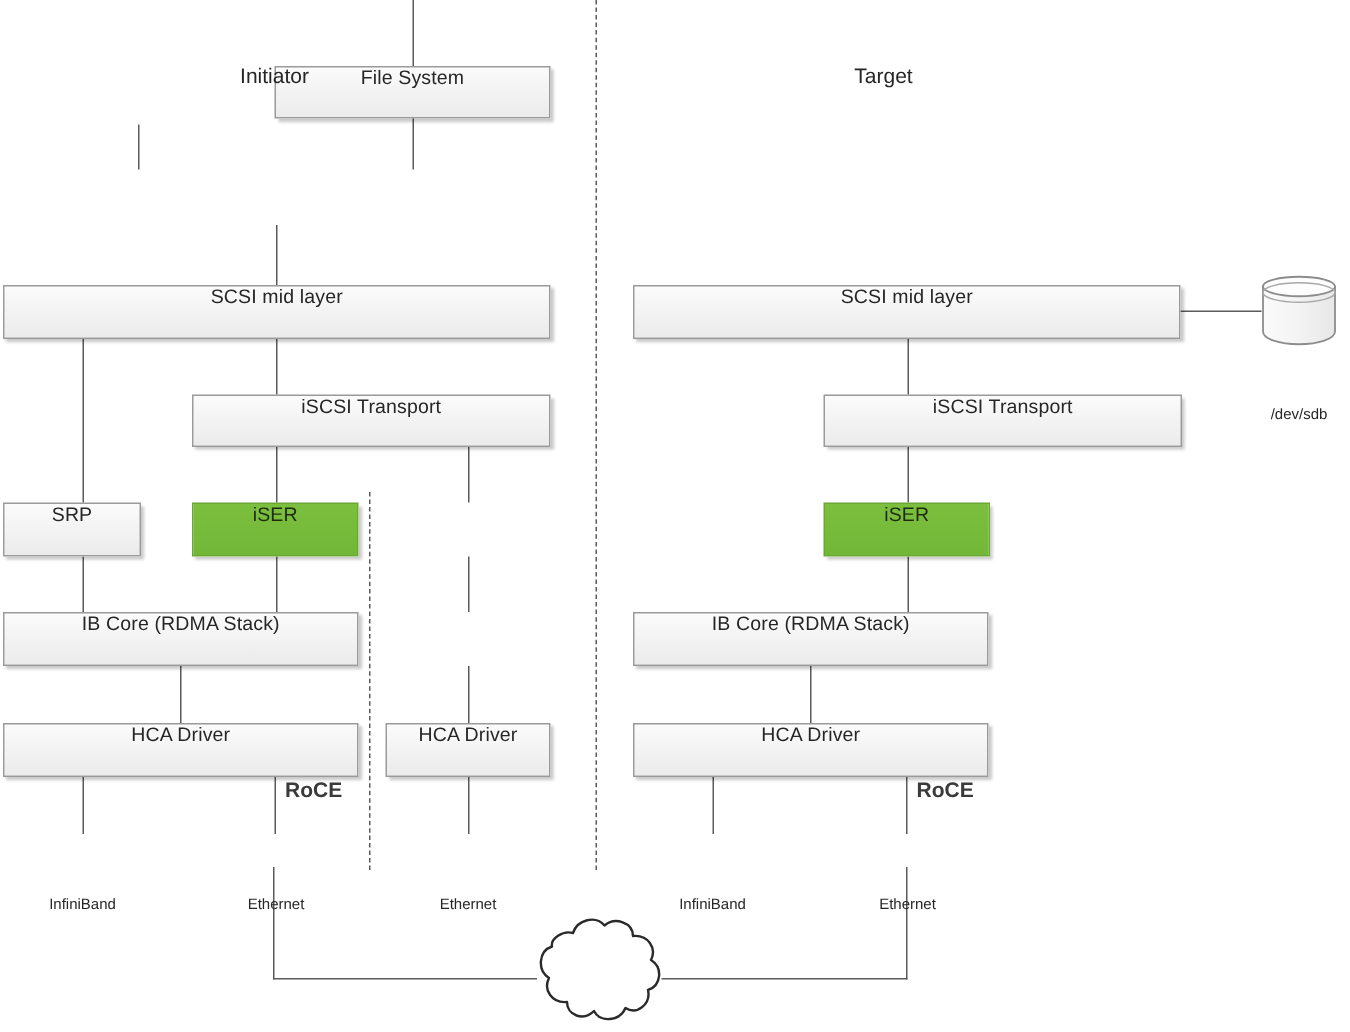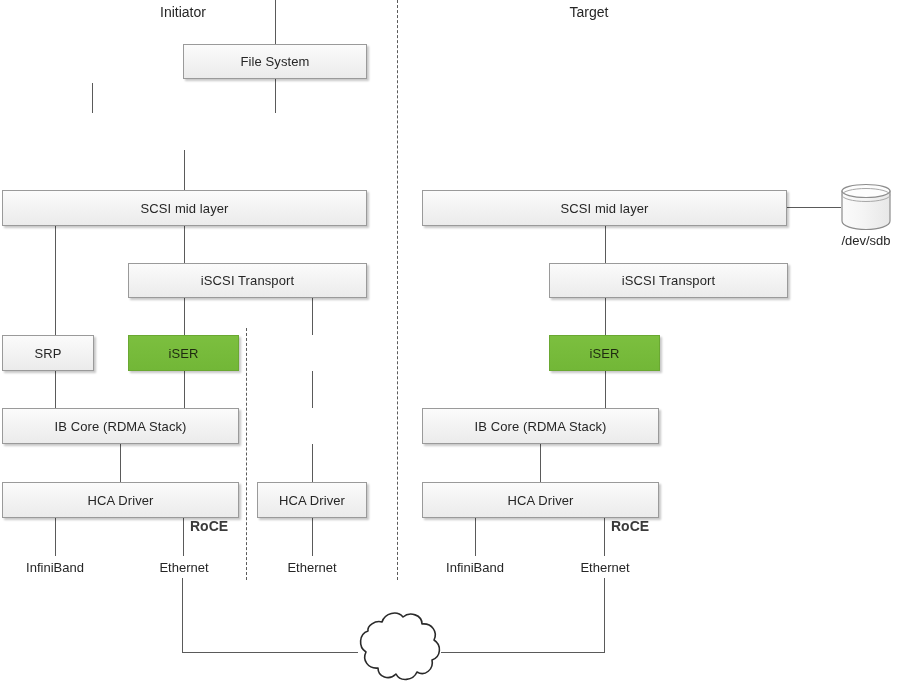--- a/index.html
+++ b/index.html
@@ -17,51 +17,52 @@
     background: #ffffff;
     overflow: hidden;
   }
   .box {
     position: absolute;
     box-sizing: border-box;
     border: 1px solid #9a9a9a;
     background: linear-gradient(to bottom, #fbfbfb 0%, #f3f3f3 50%, #ebebeb 100%);
     box-shadow: 2px 2px 2px rgba(0,0,0,0.22);
     display: flex;
-    align-items: center;
+    align-items: flex-start;
     justify-content: center;
     color: #262626;
     font-size: 13px;
     line-height: 1;
     letter-spacing: 0.1px;
     z-index: 5;
   }
   .box.green {
     background: linear-gradient(to bottom, #7cbf3f 0%, #77bb3b 50%, #72b737 100%);
     border: 1px solid #6aa832;
     color: #1f2a10;
   }
   .label {
     position: absolute;
     color: #262626;
-    font-size: 13px;
+    font-size: 10px;
     line-height: 1;
     white-space: nowrap;
     z-index: 6;
   }
   .label.title {
     font-size: 14px;
   }
   .label.tiny {
     font-size: 14px;
     font-weight: bold;
     color: #3a3a3a;
   }
   .label.center {
     transform: translateX(-50%);
+    margin-top: 38px;
   }
   .conn {
     position: absolute;
     background: #5a5a5a;
     z-index: 1;
   }
   .conn.v { width: 1px; }
   .conn.h { height: 1px; }
   .divider {
     position: absolute;

